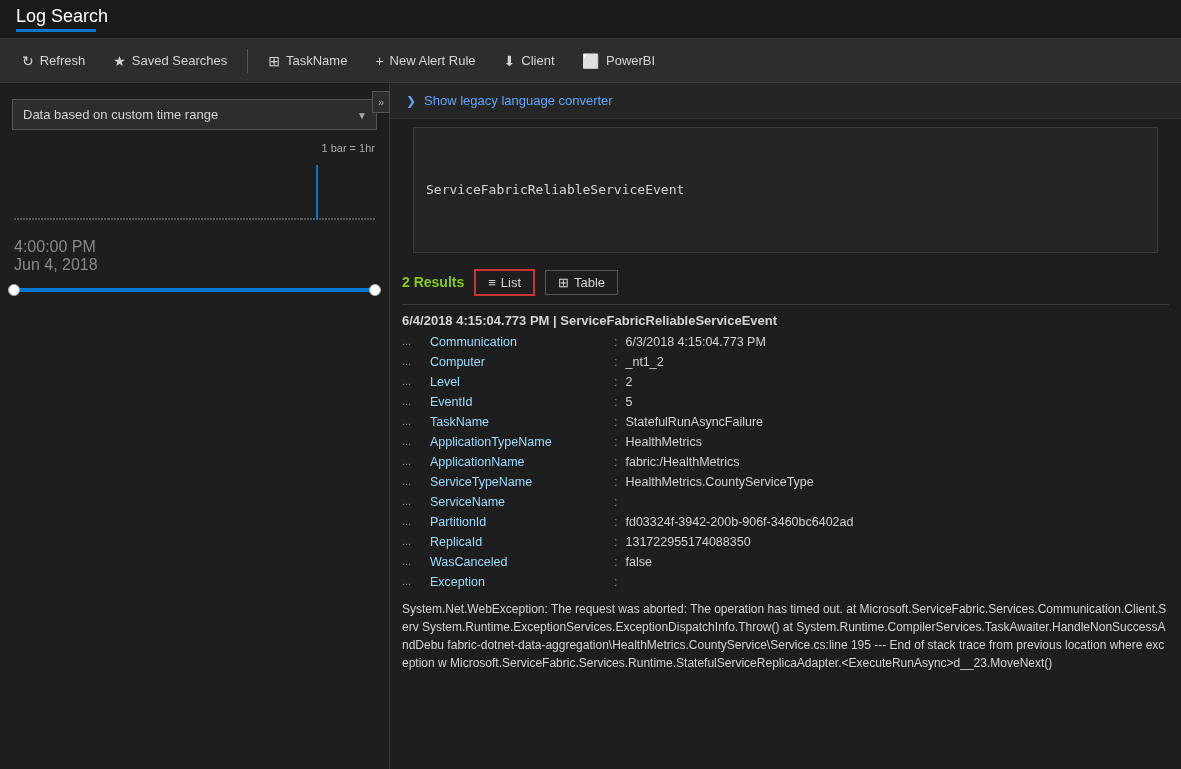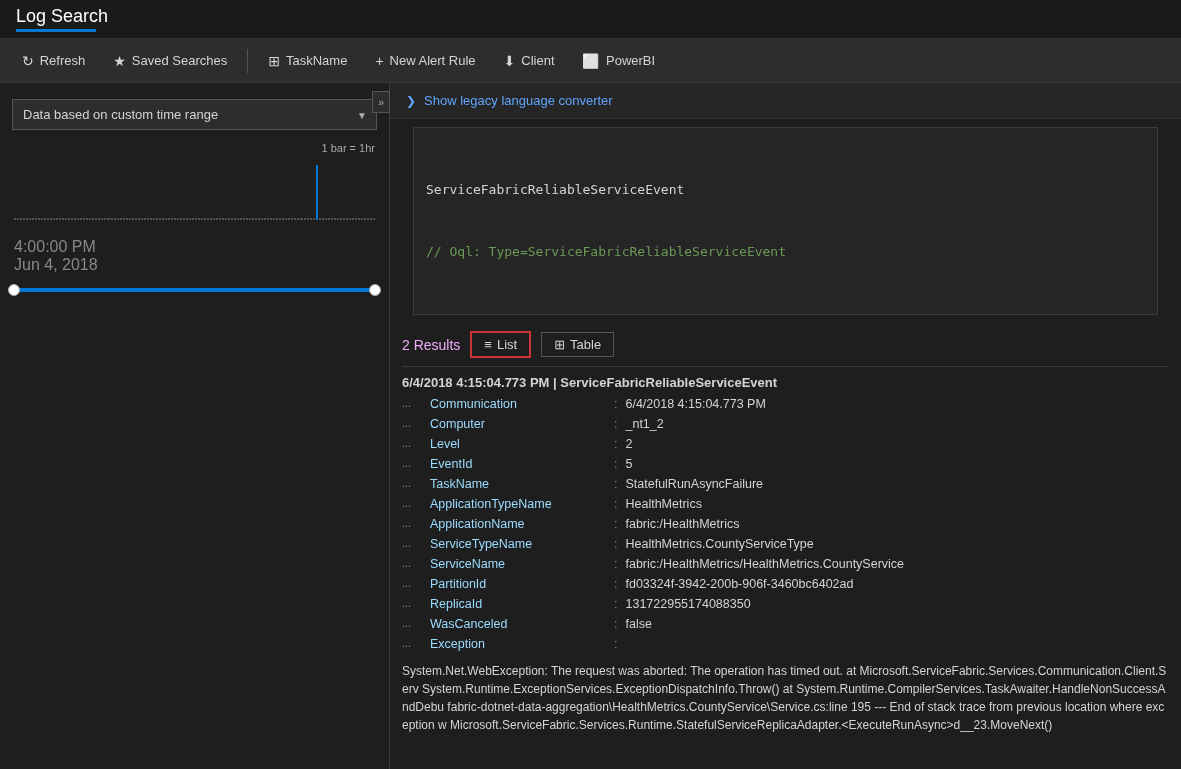--- a/index.html
+++ b/index.html
@@ -208,22 +208,22 @@
     .query-comment { color: #6a9955; }
 
     .results-bar {
       display: flex;
       align-items: center;
       padding: 8px 12px;
       gap: 10px;
     }
     .results-count {
       font-size: 14px;
-      font-weight: 400;
-      color: #f0abfc;
+      font-weight: 700;
+      color: #84cc16;
     }
     .view-btn {
       background: transparent;
       border: 1px solid #555;
       color: #d4d4d4;
       padding: 4px 12px;
       cursor: pointer;
       font-size: 13px;
       display: flex;
       align-items: center;
@@ -475,21 +475,20 @@
 
   <div class="content-area">
 
     <div class="legacy-bar">
       <span class="chevron">❯</span>
       <span>Show legacy language converter</span>
     </div>
 
     <div class="query-box">
       <span class="query-line">ServiceFabricReliableServiceEvent</span>
-      <span class="query-line query-comment">// Oql: Type=ServiceFabricReliableServiceEvent</span>
     </div>
 
     <div class="results-bar">
       <span class="results-count">2 Results</span>
       <button class="view-btn active">
         <span>≡</span>
         <span>List</span>
       </button>
       <button class="view-btn">
         <span>⊞</span>
@@ -498,21 +497,21 @@
     </div>
 
     <div class="results-list">
       <div class="result-header">6/4/2018 4:15:04.773 PM | ServiceFabricReliableServiceEvent</div>
 
       <div id="fields-container">
           <div class="result-row">
     <span class="expand">...</span>
     <span class="field-name">Communication</span>
     <span class="colon">:</span>
-    <span class="field-value">6/4/2018 4:15:04.773 PM</span>
+    <span class="field-value">6/3/2018 4:15:04.773 PM</span>
   </div>
           <div class="result-row">
     <span class="expand">...</span>
     <span class="field-name">Computer</span>
     <span class="colon">:</span>
     <span class="field-value">_nt1_2</span>
   </div>
           <div class="result-row">
     <span class="expand">...</span>
     <span class="field-name">Level</span>
@@ -546,21 +545,20 @@
           <div class="result-row">
     <span class="expand">...</span>
     <span class="field-name">ServiceTypeName</span>
     <span class="colon">:</span>
     <span class="field-value">HealthMetrics.CountyServiceType</span>
   </div>
           <div class="result-row">
     <span class="expand">...</span>
     <span class="field-name">ServiceName</span>
     <span class="colon">:</span>
-    <span class="field-value">fabric:/HealthMetrics/HealthMetrics.CountyService</span>
   </div>
           <div class="result-row">
     <span class="expand">...</span>
     <span class="field-name">PartitionId</span>
     <span class="colon">:</span>
     <span class="field-value">fd03324f-3942-200b-906f-3460bc6402ad</span>
   </div>
           <div class="result-row">
     <span class="expand">...</span>
     <span class="field-name">ReplicaId</span>

